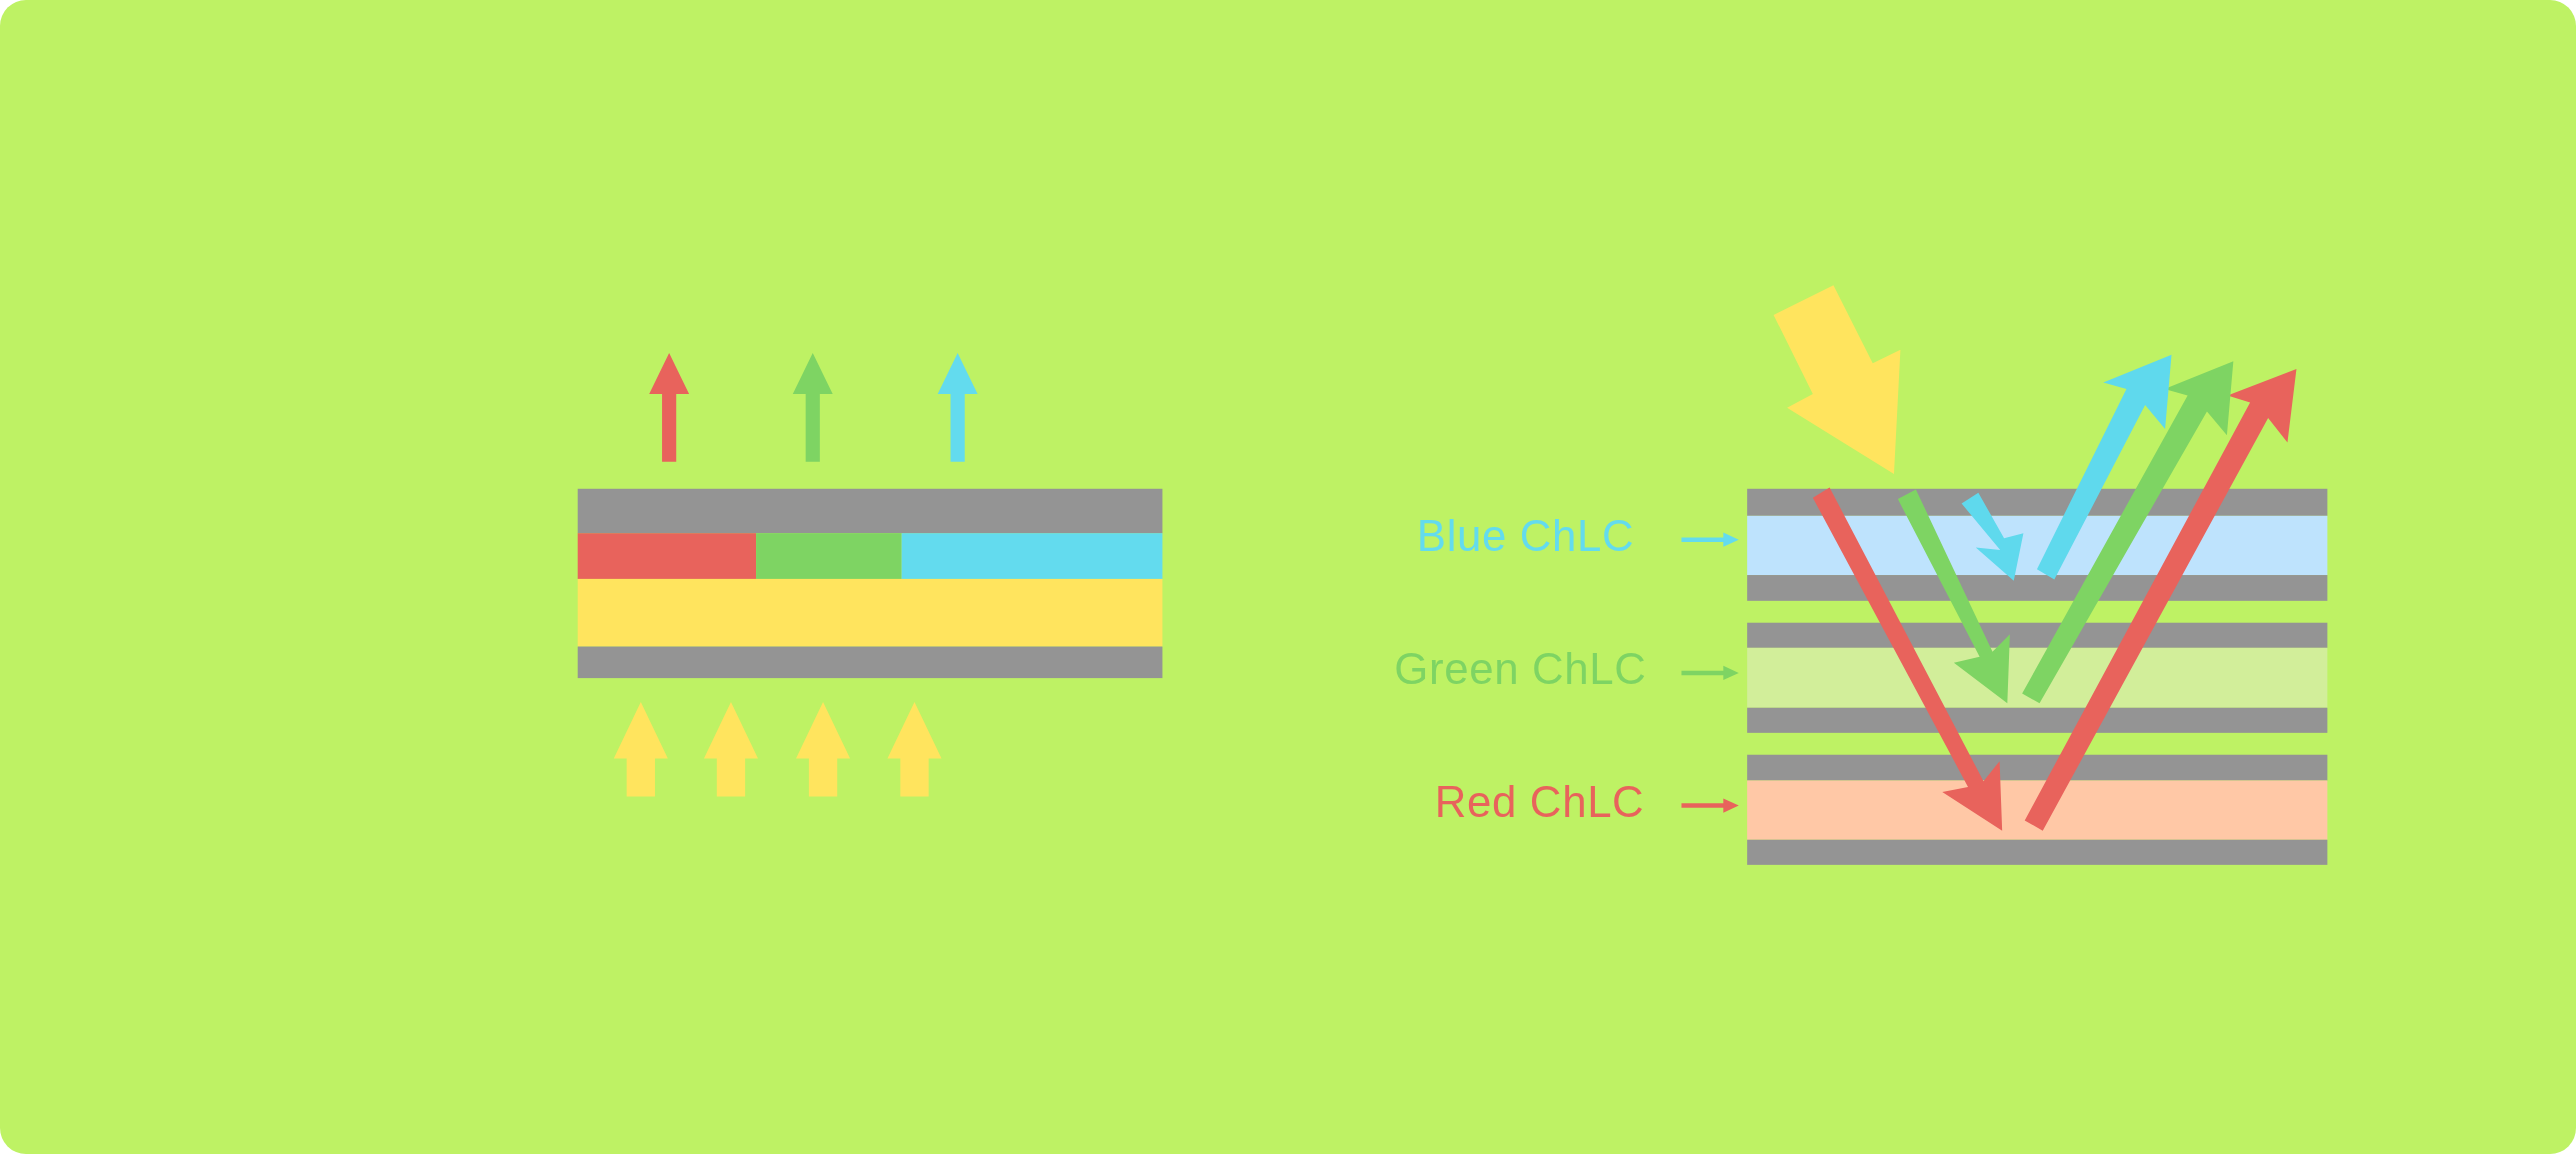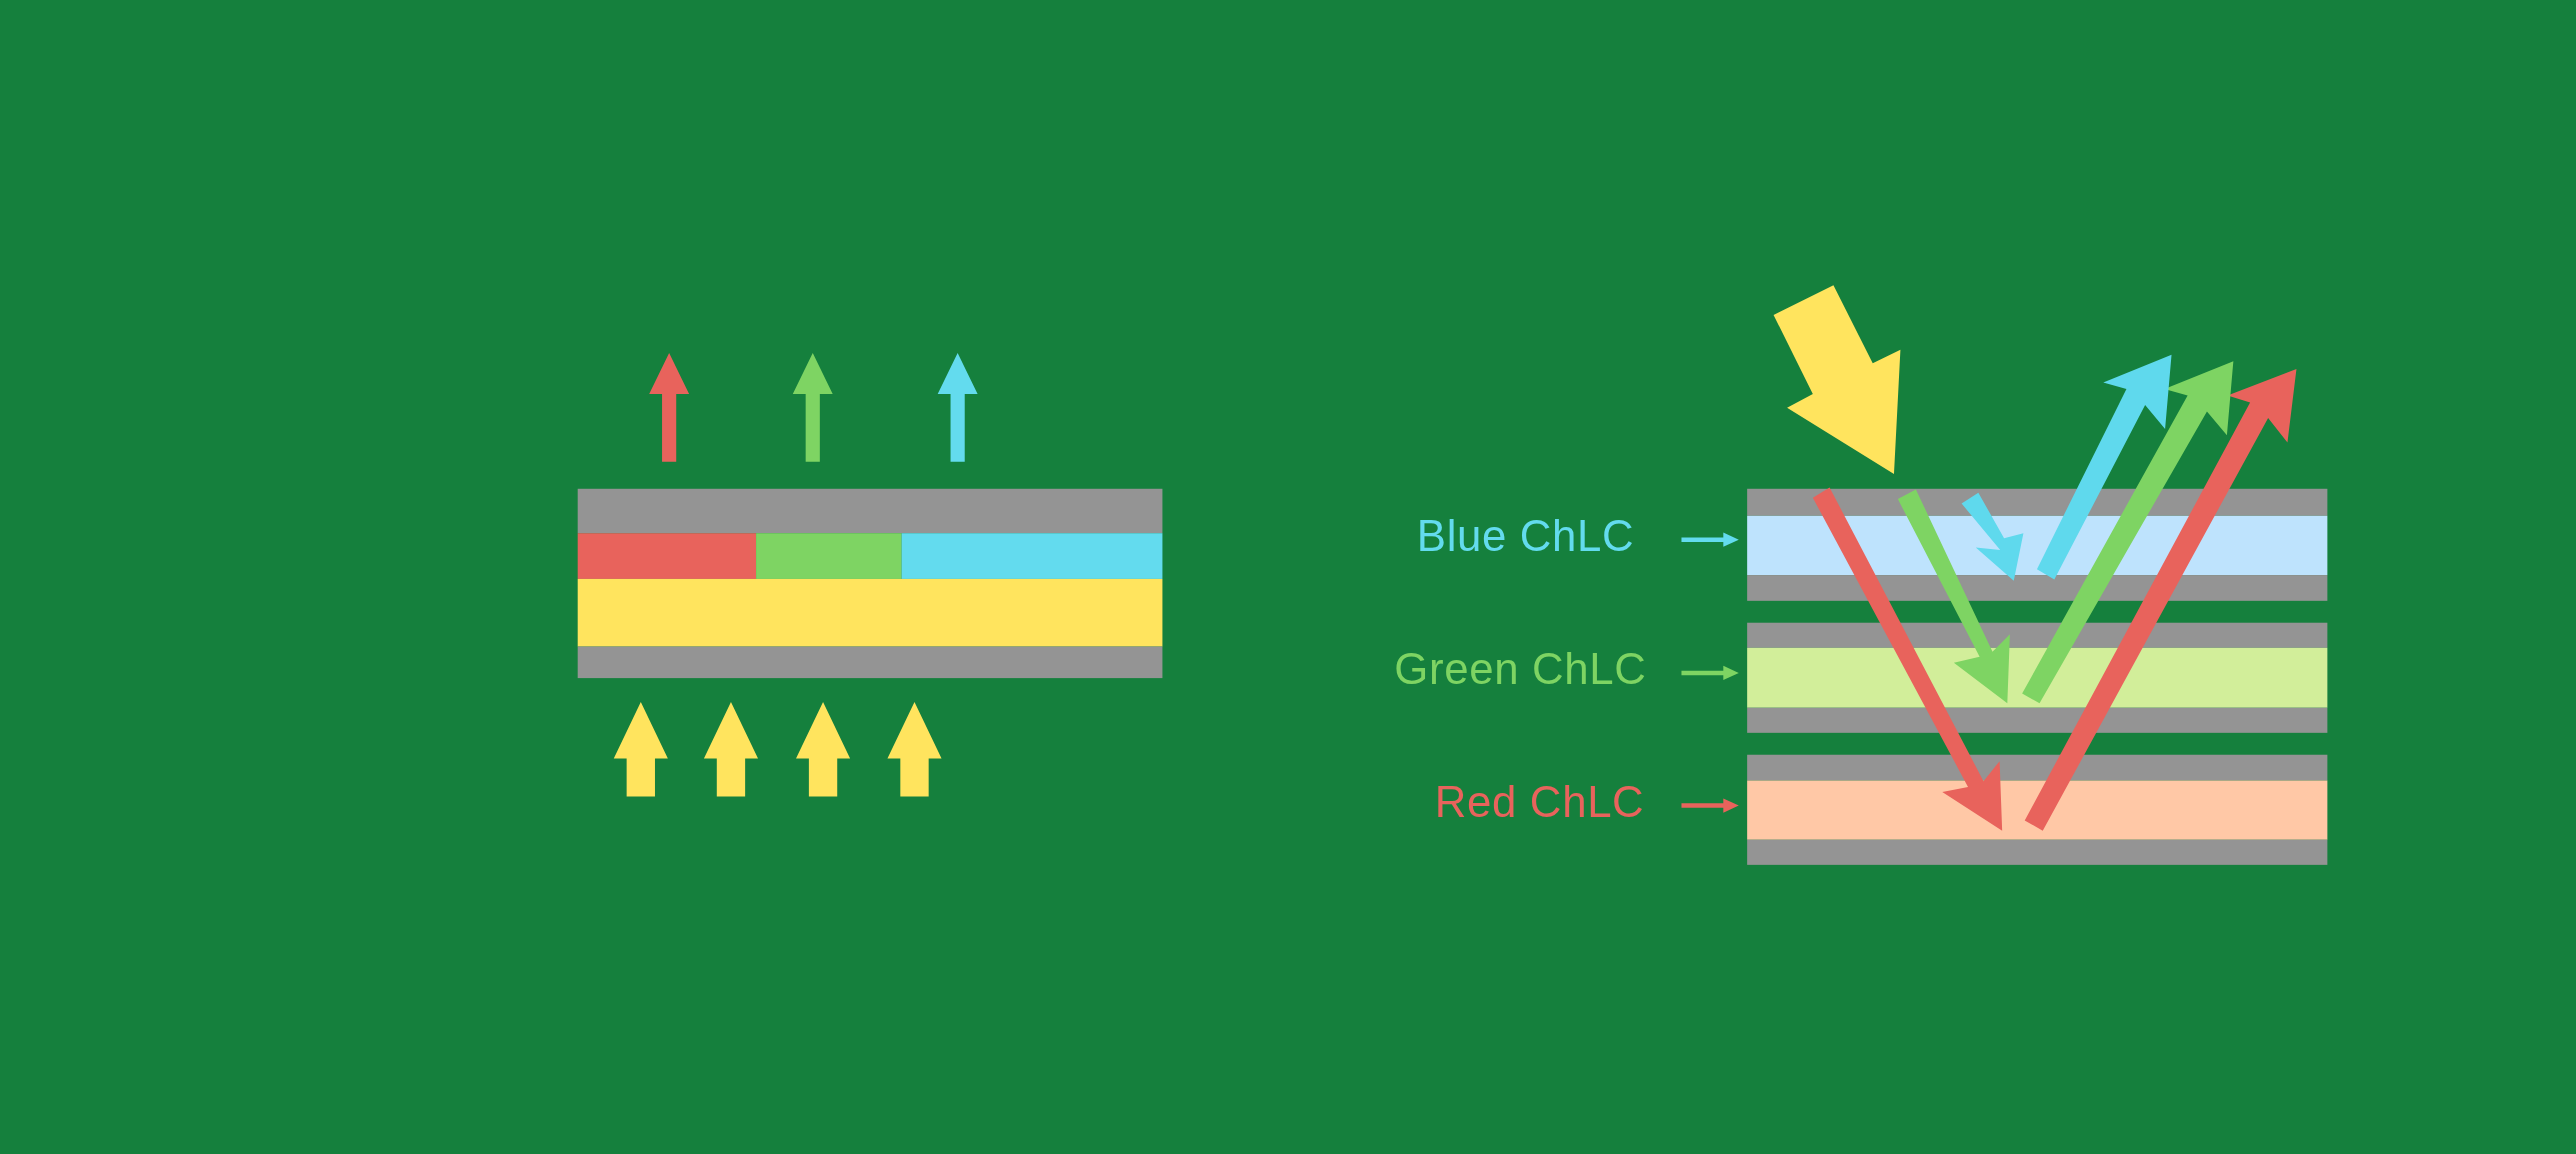--- a/index.html
+++ b/index.html
@@ -10,21 +10,22 @@
   body {
     width: 2576px;
     height: 1154px;
     overflow: hidden;
     font-family: "Liberation Sans", sans-serif;
   }
   #stage {
     position: relative;
     width: 2576px;
     height: 1154px;
-    background: #15803d;
+    background: #bef264;
+    border-radius: 26px;
   }
   svg.figure {
     position: absolute;
     left: 0;
     top: 0;
     width: 2576px;
     height: 1154px;
     display: block;
   }
   .lbl {

